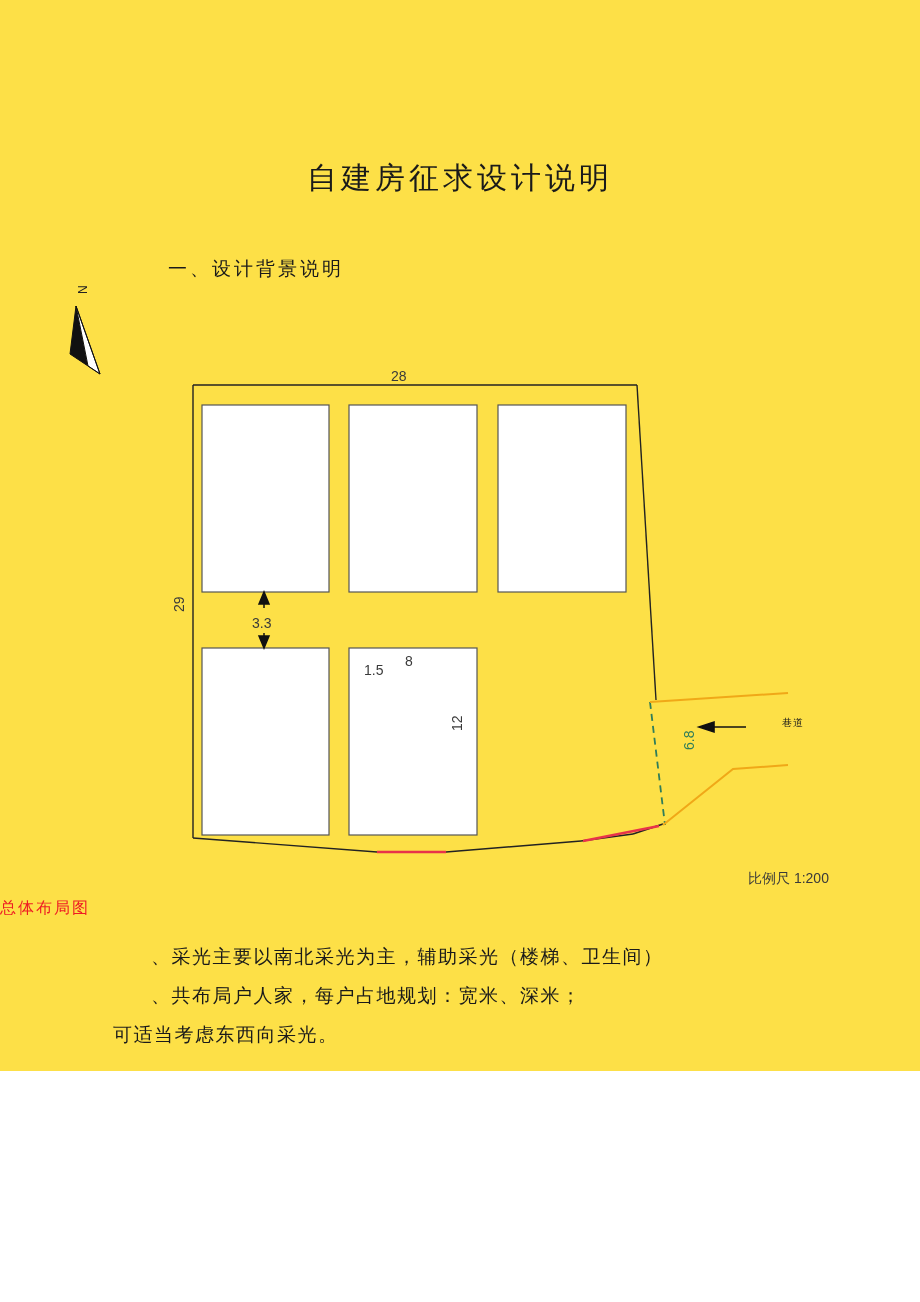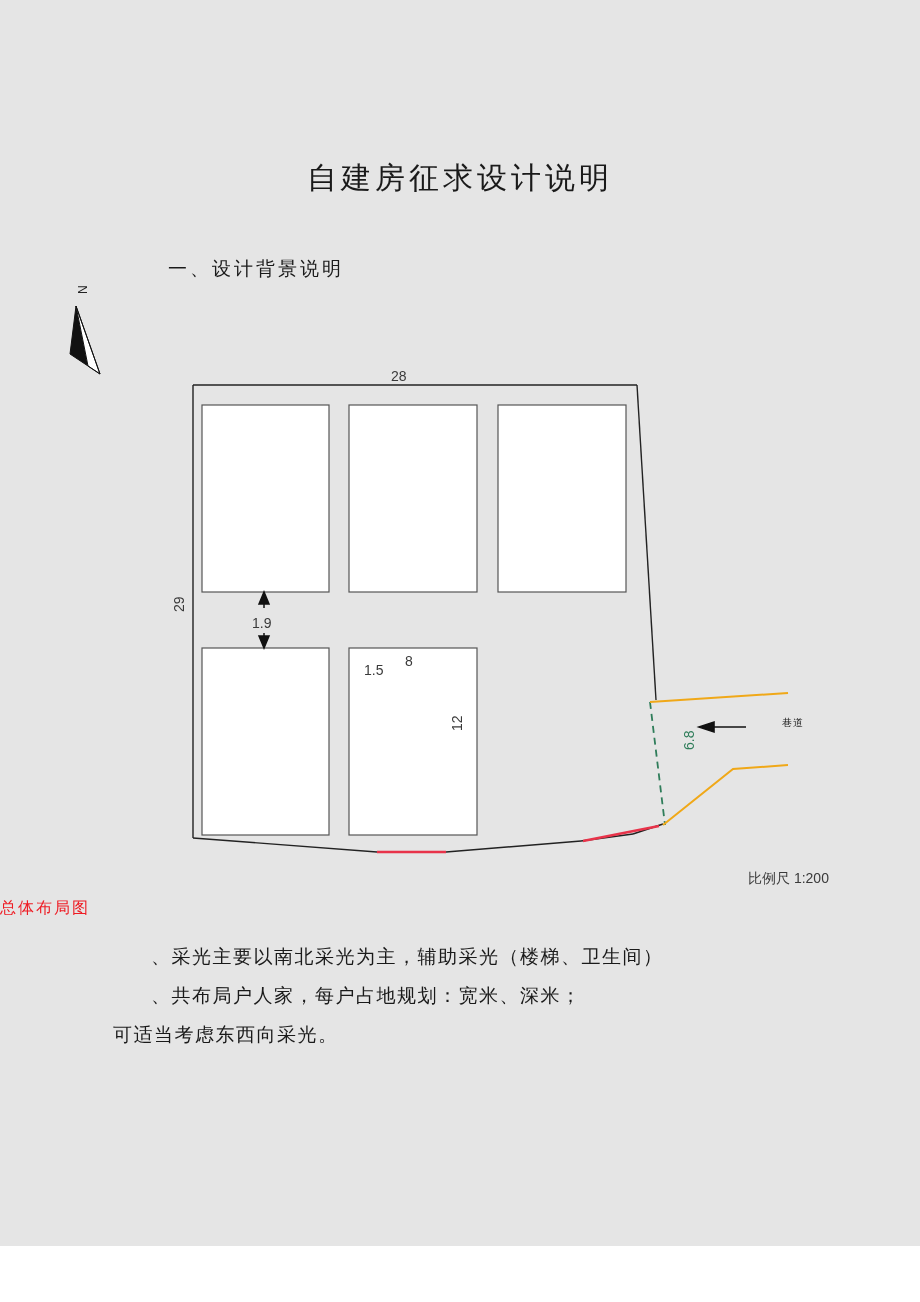--- a/index.html
+++ b/index.html
@@ -6,22 +6,22 @@
     margin: 0;
     padding: 0;
     background: #ffffff;
   }
   body {
     font-family: "Liberation Serif", "DejaVu Serif", serif;
   }
   .page {
     position: relative;
     width: 920px;
-    height: 1246px;
-    background: #e5e5e5;
+    height: 1071px;
+    background: #fde047;
     overflow: hidden;
   }
 
   
   .doc-title {
     position: absolute;
     left: 0;
     top: 158px;
     width: 920px;
     text-align: center;
@@ -208,21 +208,21 @@
     <g stroke="#111111" stroke-width="1.5" fill="#111111">
       <line x1="264" y1="243" x2="264" y2="253"></line>
       <polygon points="264,237 259,249 269,249"></polygon>
       <line x1="264" y1="278" x2="264" y2="288"></line>
       <polygon points="264,293 259,281 269,281"></polygon>
     </g>
   </svg>
 
   <div class="dim dim-28">28</div>
   <div class="dim dim-29">29</div>
-  <div class="dim dim-33">1.9</div>
+  <div class="dim dim-33">3.3</div>
   <div class="dim dim-15">1.5</div>
   <div class="dim dim-8">8</div>
   <div class="dim dim-12">12</div>
   <div class="dim dim-68">6.8</div>
 
   <div class="alley-label">巷道</div>
 
   <div class="scale-label">比例尺  1:200</div>
 
   <div class="figure-caption">总体布局图</div>

